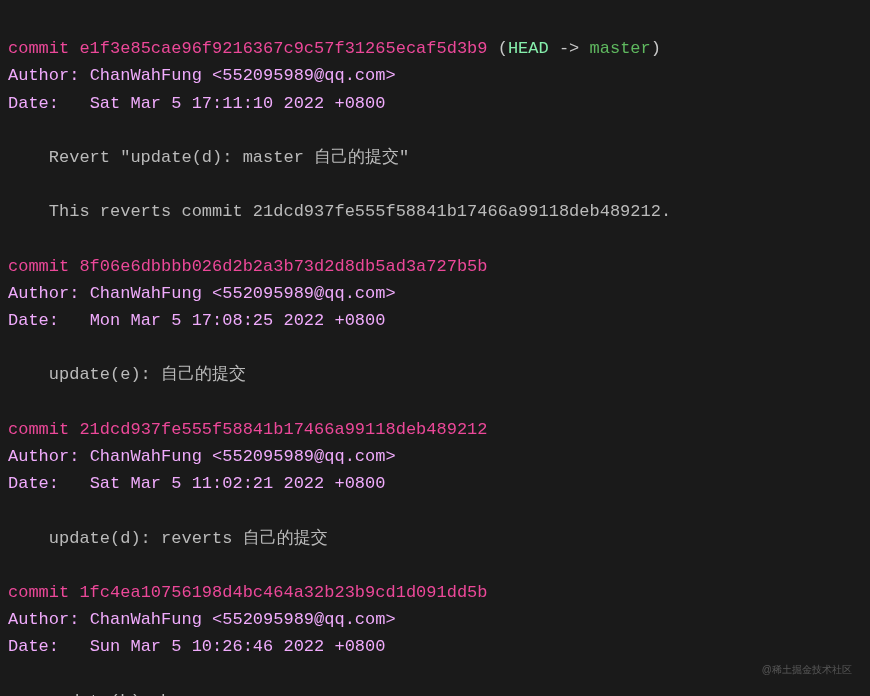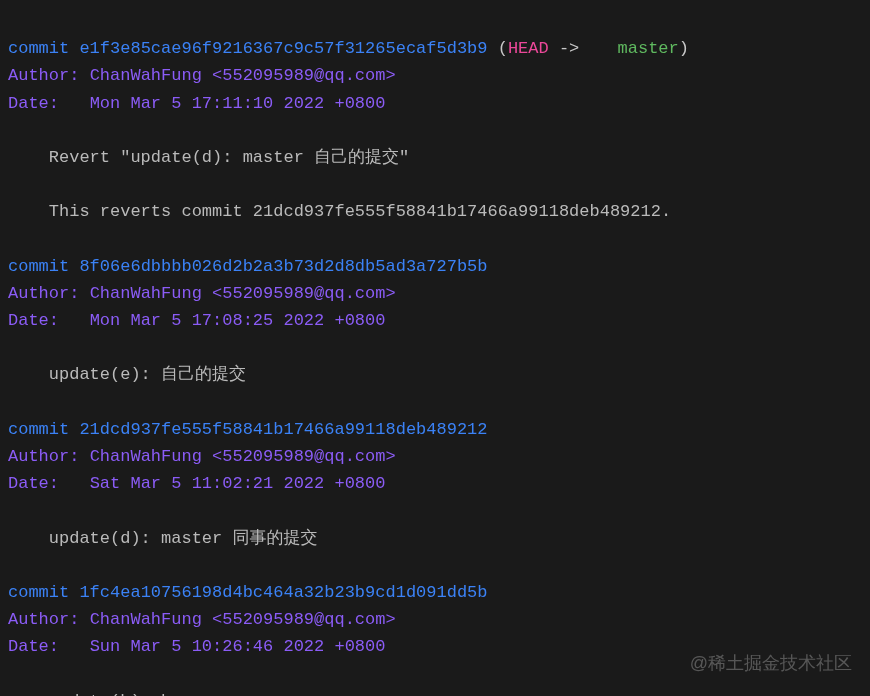--- a/index.html
+++ b/index.html
@@ -16,73 +16,72 @@
       padding: 8px;
       width: 870px;
       height: 696px;
       overflow: hidden;
       position: relative;
     }
     .terminal {
       white-space: pre;
     }
     .commit-line {
-      color: #3b82f6;
+      color: #ec4899;
     }
     .head-ref {
       color: #c8c8c8;
     }
     .head-text {
-      color: #ec4899;
+      color: #86efac;
     }
     .arrow {
       color: #c8c8c8;
     }
     .branch-text {
       color: #5fb85f;
-      margin-left: 28px;
     }
     .meta-line {
-      color: #8b5cf6;
+      color: #f0abfc;
     }
     .body-line {
       color: #bababa;
     }
     .watermark {
       position: absolute;
       bottom: 18px;
       right: 18px;
       color: rgba(200,200,200,0.35);
-      font-size: 18px;
+      font-size: 10px;
       font-family: sans-serif;
     }
   </style>
 </head>
 <body>
 
 <div class="terminal">
 <div><span class="commit-line"><span>commit </span><span>e1f3e85cae96f9216367c9c57f31265ecaf5d3b9</span></span> <span class="head-ref"><span>(</span><span class="head-text">HEAD</span><span class="arrow"> -&gt; </span><span class="branch-text">master</span><span>)</span></span>
 <span class="meta-line"><span>Author: </span><span>ChanWahFung &lt;552095989@qq.com&gt;</span></span>
-<span class="meta-line"><span>Date:   </span><span>Mon Mar 5 17:11:10 2022 +0800</span></span>
+<span class="meta-line"><span>Date:   </span><span>Sat Mar 5 17:11:10 2022 +0800</span></span>
 
 <span class="body-line">    Revert "update(d): master 自己的提交"</span>
 <span class="body-line"></span>
 <span class="body-line">    This reverts commit 21dcd937fe555f58841b17466a99118deb489212.</span>
 </div>
 <div><span class="commit-line"><span>commit </span><span>8f06e6dbbbb026d2b2a3b73d2d8db5ad3a727b5b</span></span>
 <span class="meta-line"><span>Author: </span><span>ChanWahFung &lt;552095989@qq.com&gt;</span></span>
 <span class="meta-line"><span>Date:   </span><span>Mon Mar 5 17:08:25 2022 +0800</span></span>
 
 <span class="body-line">    update(e): 自己的提交</span>
 </div>
 <div><span class="commit-line"><span>commit </span><span>21dcd937fe555f58841b17466a99118deb489212</span></span>
 <span class="meta-line"><span>Author: </span><span>ChanWahFung &lt;552095989@qq.com&gt;</span></span>
 <span class="meta-line"><span>Date:   </span><span>Sat Mar 5 11:02:21 2022 +0800</span></span>
 
-<span class="body-line">    update(d): master 同事的提交</span>
+<span class="body-line">    update(d): reverts 自己的提交</span>
 </div>
 <div><span class="commit-line"><span>commit </span><span>1fc4ea10756198d4bc464a32b23b9cd1d091dd5b</span></span>
 <span class="meta-line"><span>Author: </span><span>ChanWahFung &lt;552095989@qq.com&gt;</span></span>
 <span class="meta-line"><span>Date:   </span><span>Sun Mar 5 10:26:46 2022 +0800</span></span>
 
 <span class="body-line">    update(b): b</span>
 </div></div>
 
 <div class="watermark">@稀土掘金技术社区</div>
 

